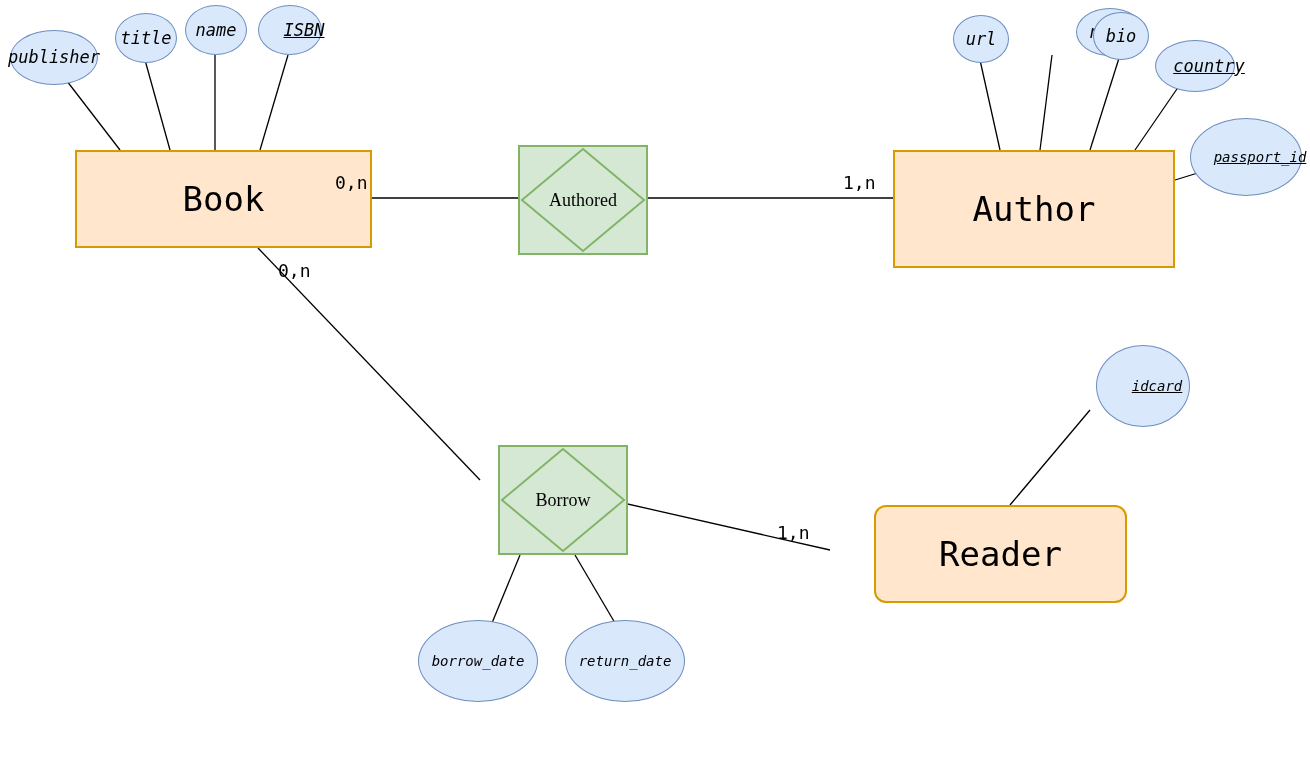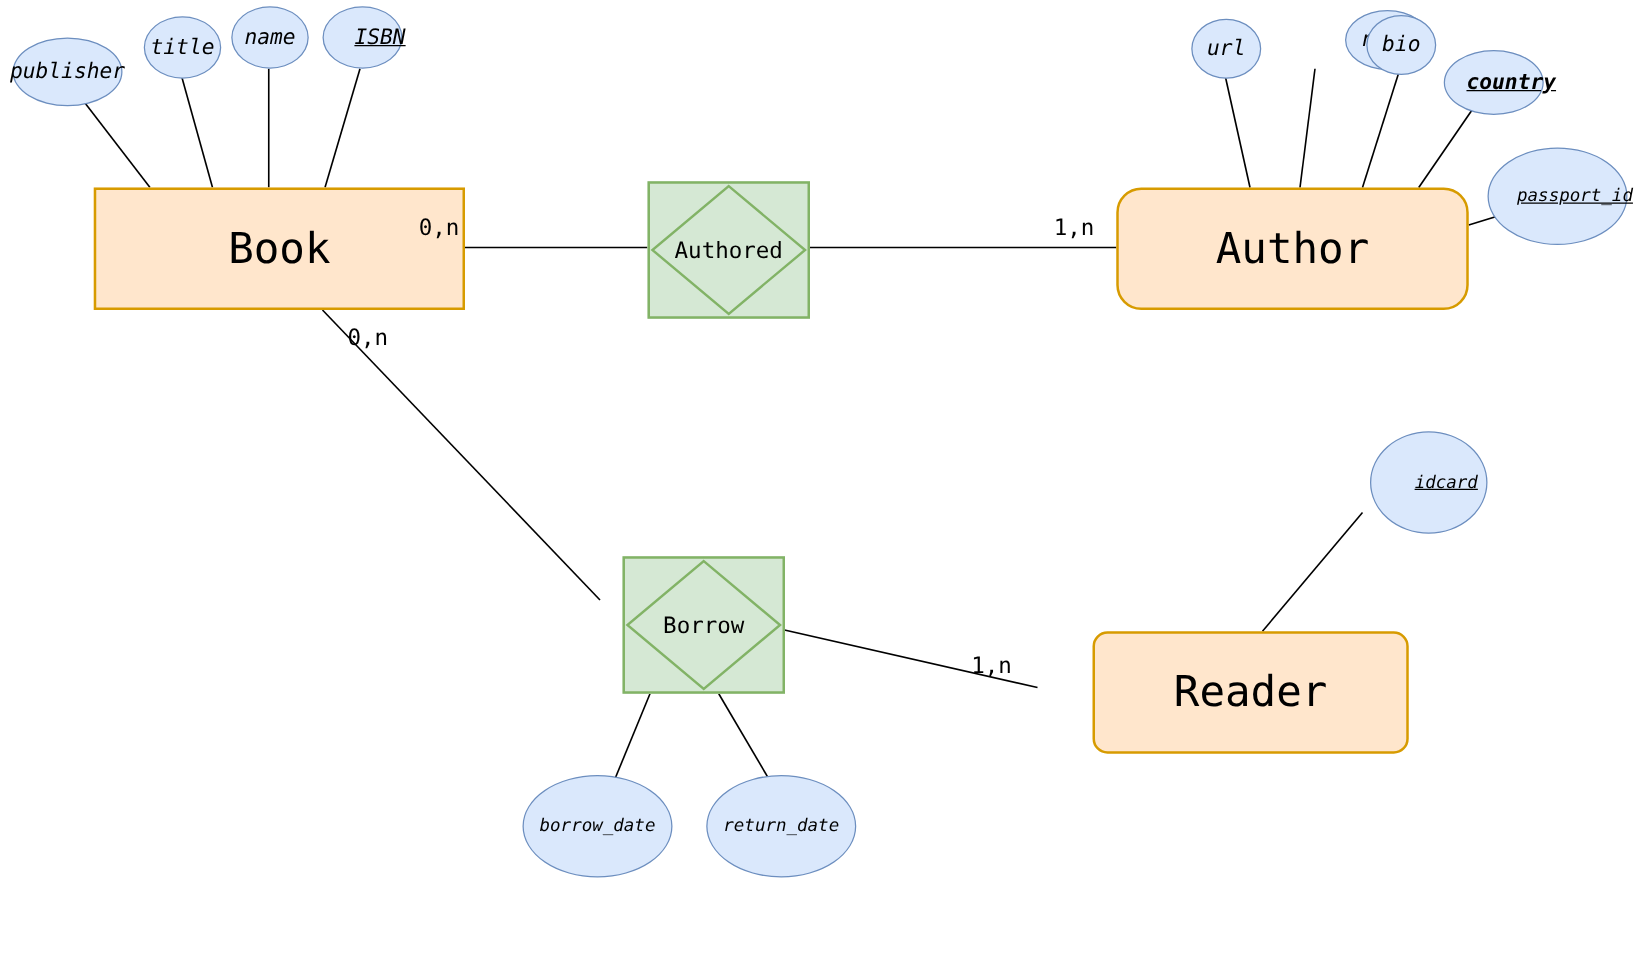--- a/index.html
+++ b/index.html
@@ -48,20 +48,21 @@
   }
   .rel svg.diamond {
     position: absolute;
     left: 0; top: 0;
     width: 100%; height: 100%;
     pointer-events: none;
   }
   .rel .lbl {
     position: relative;
     z-index: 2;
+    font-family: Liberation Serif, serif;
   }
   .card {
     position: absolute;
     font-size: 18px;
     font-family: "Menlo","Consolas",monospace;
     white-space: nowrap;
   }
 </style>
 </head>
 <body>
@@ -89,21 +90,21 @@
   <line x1="520" y1="555" x2="485" y2="640" stroke="#000" stroke-width="1.3"></line>
   <line x1="575" y1="555" x2="625" y2="640" stroke="#000" stroke-width="1.3"></line>
 
   <line x1="1010" y1="505" x2="1090" y2="410" stroke="#000" stroke-width="1.3"></line>
 </svg>
 
 <div class="node entity" style="left:75px;  top:150px; width:297px; height:98px;">
   <span>Book</span>
 </div>
 
-<div class="node entity" style="left:893px; top:150px; width:282px; height:98px;border-radius:20px;">
+<div class="node entity" style="left:893px; top:150px; width:282px; height:118px;">
   <span>Author</span>
 </div>
 
 <div class="node entity" style="left:874px; top:505px; width:253px; height:98px;border-radius:12px;">
   <span>Reader</span>
 </div>
 
 <div class="node rel" style="left:518px; top:145px; width:130px; height:110px;">
   <svg class="diamond" viewBox="0 0 130 110" preserveAspectRatio="none">
     <polygon points="65,2 128,55 65,108 2,55" fill="none" stroke="#82b366" stroke-width="2"></polygon>
@@ -138,21 +139,21 @@
 
 <div class="node attr" style="left:953px;  top:15px; width:56px; height:48px;">
   <span>url</span>
 </div>
 <div class="node attr" style="left:1076px; top:8px;  width:68px; height:48px;">
   <span>name</span>
 </div>
 <div class="node attr" style="left:1093px; top:12px; width:56px; height:48px;">
   <span>bio</span>
 </div>
-<div class="node attr" style="left:1155px; top:40px; width:80px; height:52px;font-weight:bold;">
+<div class="node attr" style="left:1155px; top:40px; width:80px; height:52px;">
   <span class="u">country</span>
 </div>
 <div class="node attr big" style="left:1190px; top:118px; width:112px; height:78px;">
   <span class="u">passport_id</span>
 </div>
 
 <div class="node attr big" style="left:1096px; top:345px; width:94px; height:82px;">
   <span class="u">idcard</span>
 </div>
 

